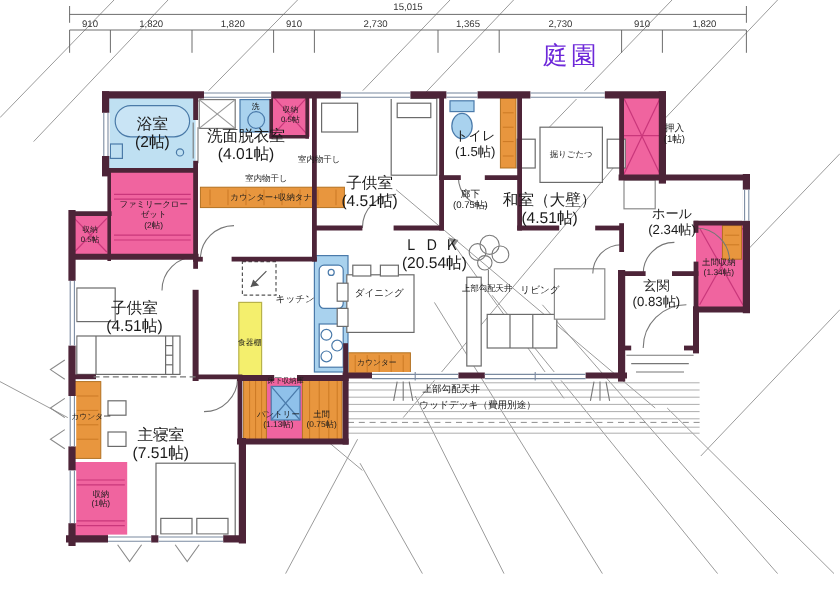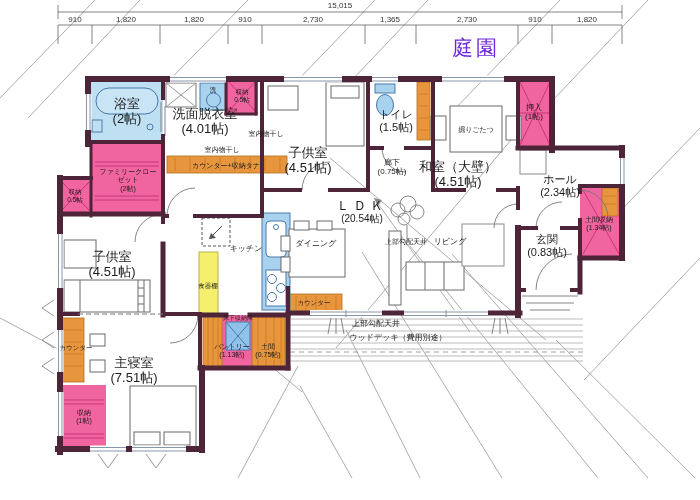--- a/index.html
+++ b/index.html
@@ -5,21 +5,21 @@
   html,body{margin:0;padding:0;background:#fff;}
   .stage{position:relative;width:700px;height:500px;background:#fff;overflow:hidden;
          font-family:"Liberation Sans","DejaVu Sans",sans-serif;}
   .stage svg{position:absolute;left:0;top:0;}
   .labels{position:absolute;inset:0;pointer-events:none;padding-left:17px;}
   .lbl{position:absolute;transform:translate(-50%,-50%);display:flex;flex-direction:column;
        align-items:center;line-height:1.18;color:#1b1b1b;text-align:center;white-space:nowrap;}
   .s5{font-size:6px}.s6{font-size:6.5px}.s7{font-size:7px}.s8{font-size:8px}
   .s85{font-size:11px}.s9{font-size:13px}
   .ldk span:first-child{font-size:13px;letter-spacing:4px}
-  .ldk span:last-child{font-size:10px;letter-spacing:0}
+  .ldk span:last-child{font-size:13px;letter-spacing:0}
   .garden{font-size:21px;font-weight:400;letter-spacing:3px;color:#6d28d9}
   .dim{font-size:8px;color:#333}
   .wrap{white-space:normal;width:64px}
   .wrap34{white-space:normal;width:36px}
 </style>
 </head>
 <body>
 
 <div class="stage">
 <svg width="700" height="500" viewBox="0 0 700 500">
@@ -407,21 +407,21 @@
     <span>(1.5帖)</span>
       </div>
   <div class="lbl s8" style="left:392px;top:167px">
     <span>廊下</span>
     <span>(0.75帖)</span>
       </div>
   <div class="lbl s9" style="left:458px;top:174px">
     <span>和室（大壁）</span>
     <span>(4.51帖)</span>
       </div>
-  <div class="lbl s8" style="left:534px;top:112px">
+  <div class="lbl s8" style="left:562px;top:112px">
     <span>押入</span>
     <span>(1帖)</span>
       </div>
   <div class="lbl s85" style="left:560px;top:186px">
     <span>ホール</span>
     <span>(2.34帖)</span>
       </div>
   <div class="lbl s7 wrap34" style="left:599px;top:224px">
     <span class="wrap34">土間収納</span>
     <span>(1.34帖)</span>

